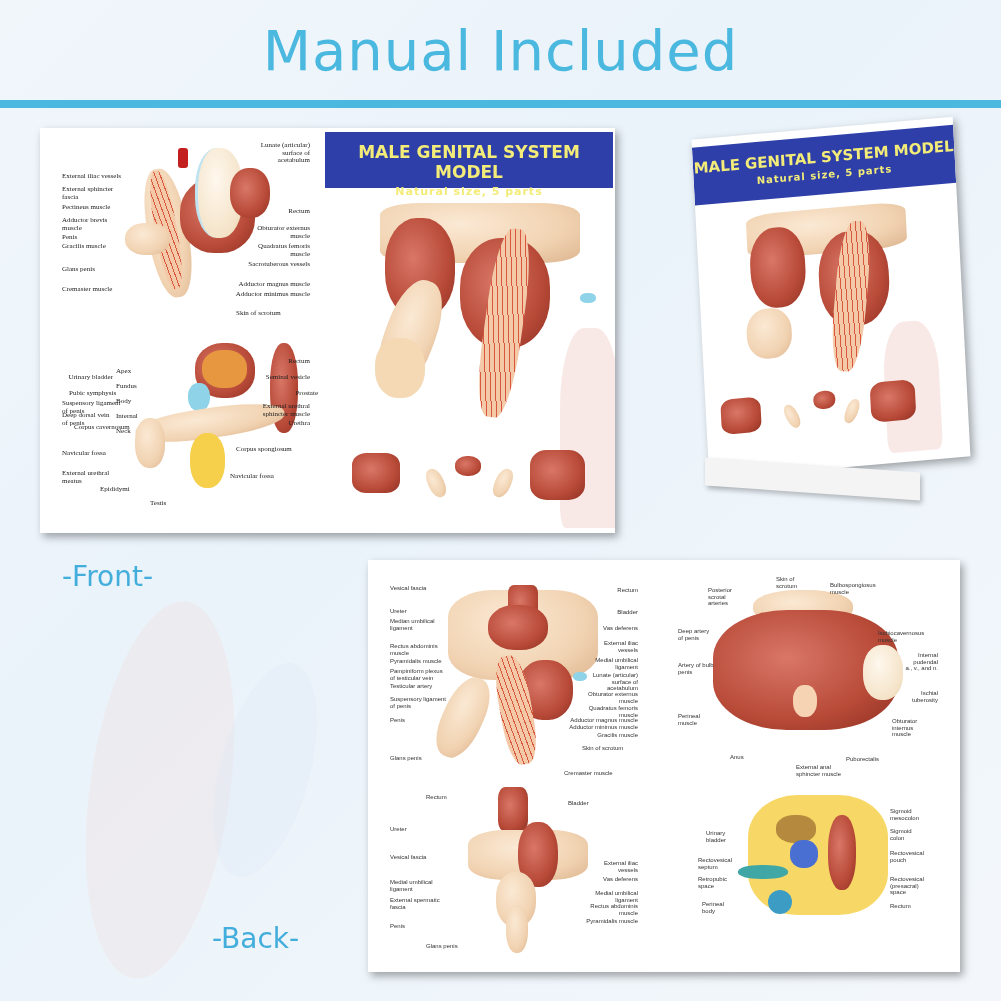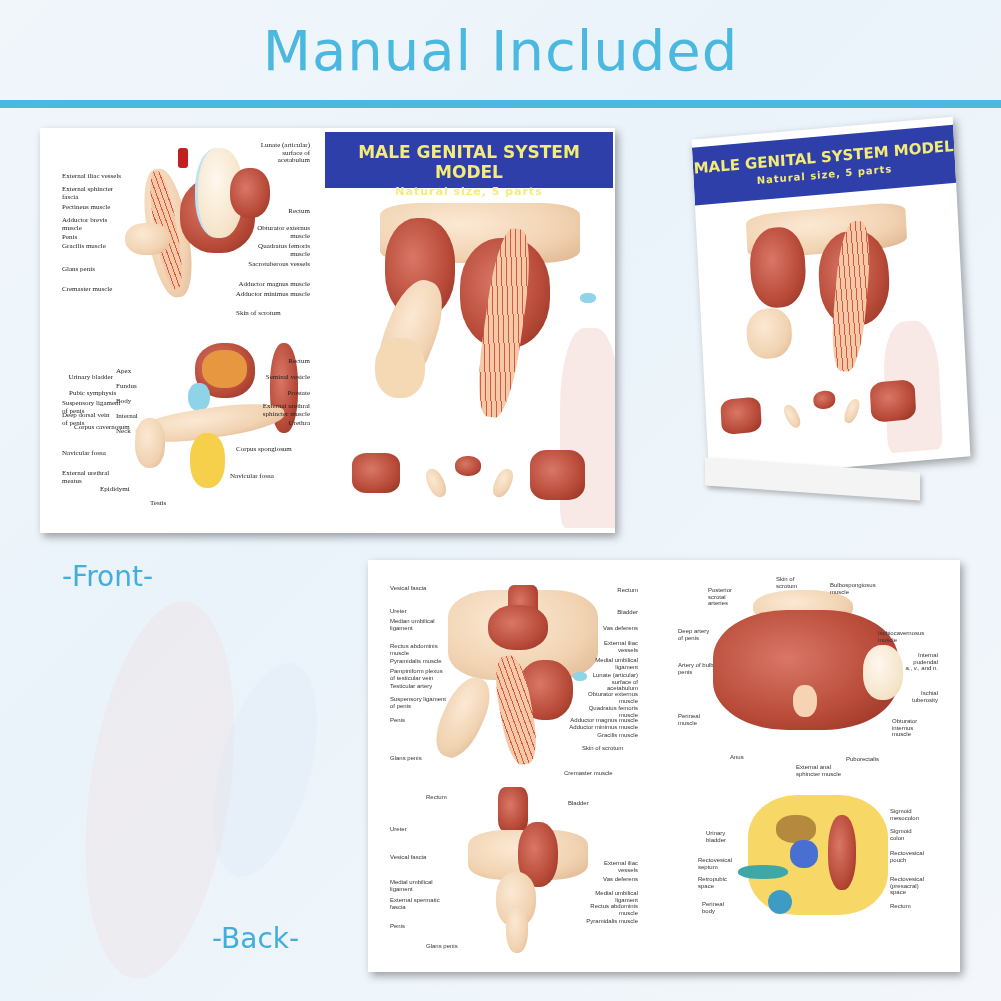--- a/index.html
+++ b/index.html
@@ -98,21 +98,21 @@
   <div class="lbl" style="left:22px;top:284px;">Deep dorsal vein
 of penis</div>
   <div class="lbl" style="left:22px;top:296px;margin-left:12px;">Corpus cavernosum</div>
   <div class="lbl" style="left:22px;top:322px;">Navicular fossa</div>
   <div class="lbl" style="left:22px;top:342px;">External urethral
 meatus</div>
   <div class="lbl" style="left:60px;top:358px;">Epididymi</div>
   <div class="lbl" style="left:110px;top:372px;">Testis</div>
   <div class="lbl r" style="left:200px;top:230px;width:70px;">Rectum</div>
   <div class="lbl r" style="left:200px;top:246px;width:70px;">Seminal vesicle</div>
-  <div class="lbl r" style="left:200px;top:262px;width:70px;text-align:right;">Prostate</div>
+  <div class="lbl r" style="left:208px;top:262px;width:70px;text-align:right;">Prostate</div>
   <div class="lbl r" style="left:190px;top:275px;width:80px;">External urethral
 sphincter muscle</div>
   <div class="lbl r" style="left:200px;top:292px;width:70px;font-family:Liberation Serif, serif;">Urethra</div>
   <div class="lbl" style="left:196px;top:318px;">Corpus spongiosum</div>
   <div class="lbl" style="left:190px;top:345px;">Navicular fossa</div>
 
   <div>
     <div class="organ skin" style="left:340px;top:75px;width:200px;height:60px;border-radius:20%;"></div>
     <div class="organ muscle" style="left:345px;top:90px;width:70px;height:100px;"></div>
     <div class="organ muscle" style="left:420px;top:110px;width:90px;height:110px;"></div>

